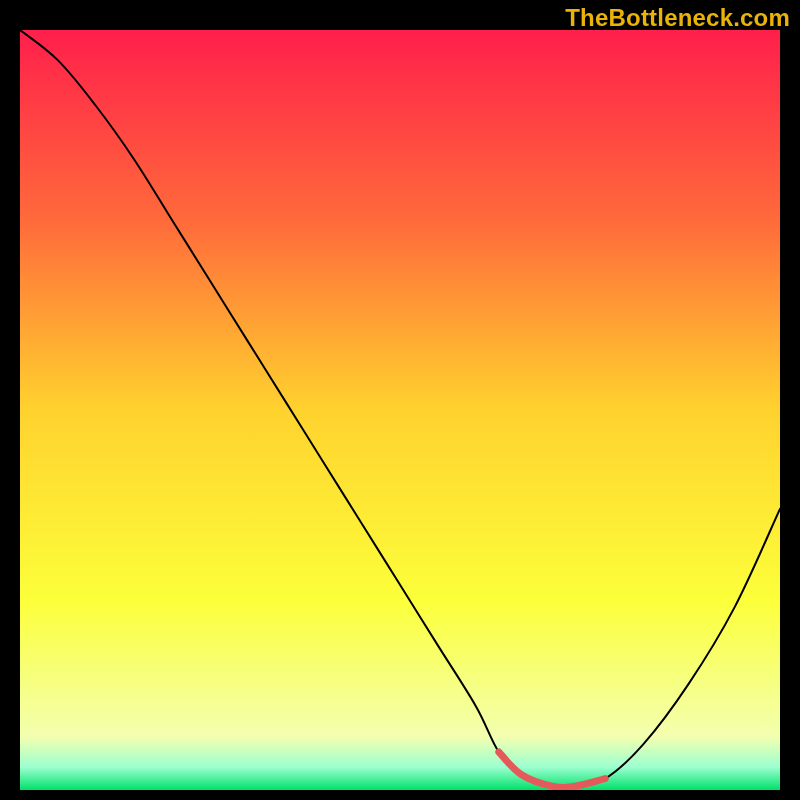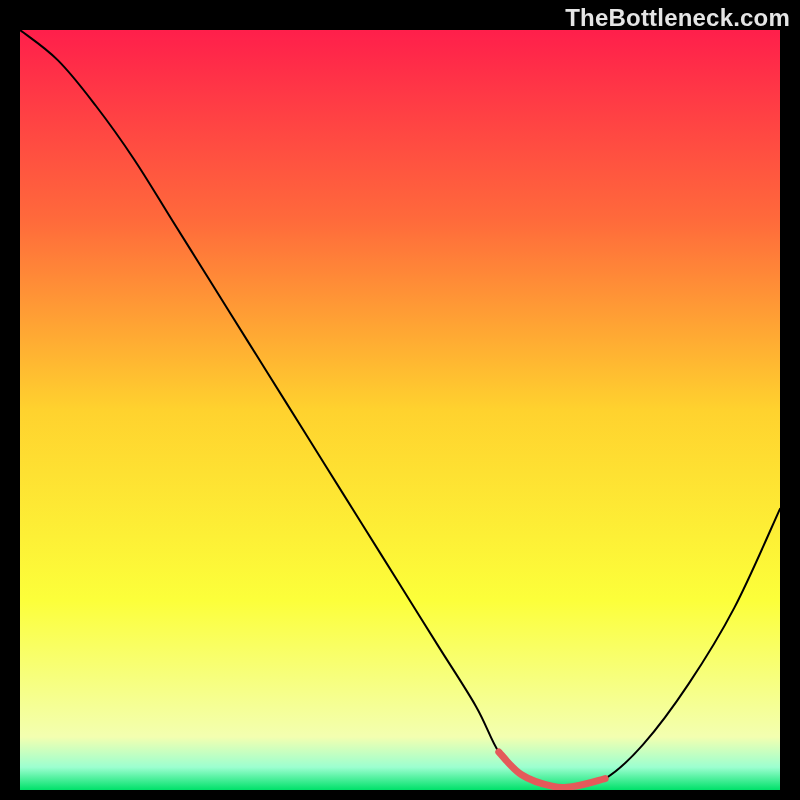--- a/index.html
+++ b/index.html
@@ -16,21 +16,21 @@
     height: 800px;
     background: #000;
   }
   .watermark {
     position: absolute;
     top: 4px;
     right: 10px;
     font-family: Arial, Helvetica, sans-serif;
     font-size: 24px;
     font-weight: bold;
-    color: #e5e5e5;
+    color: #eab308;
     letter-spacing: 0.2px;
     z-index: 5;
   }
   .plot {
     position: absolute;
     left: 20px;
     top: 30px;
     width: 760px;
     height: 760px;
   }

